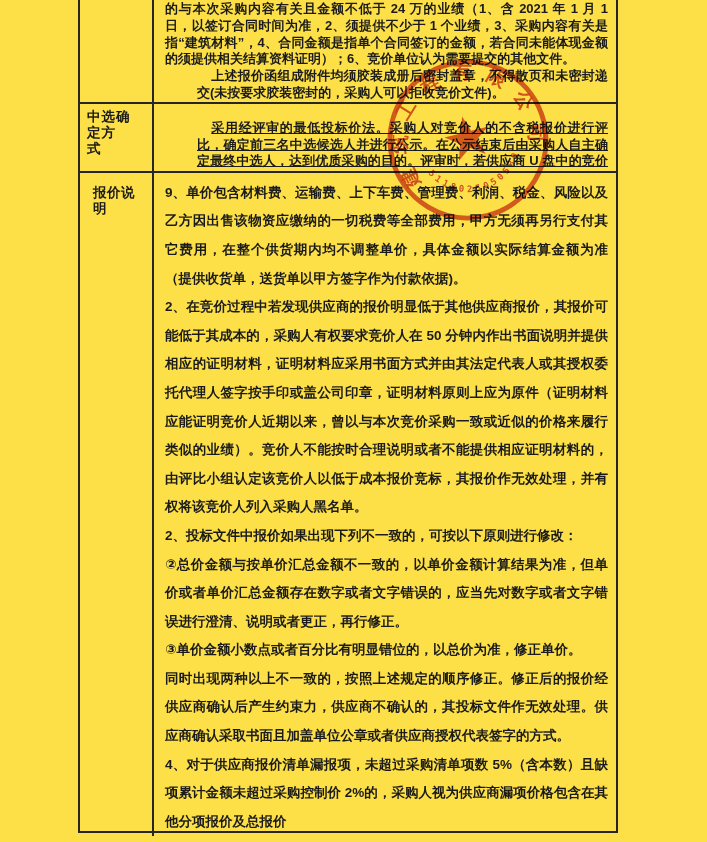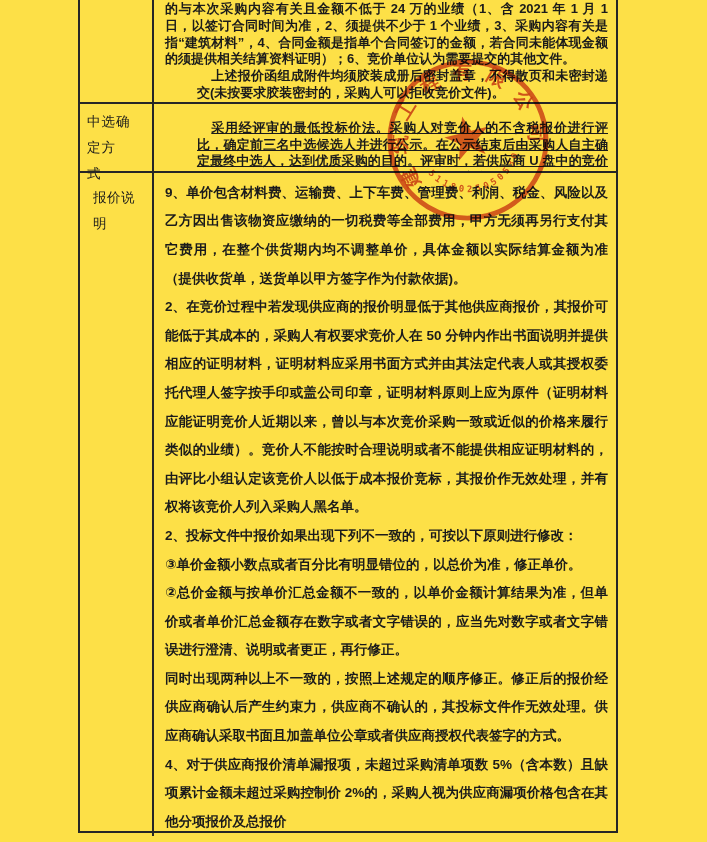--- a/index.html
+++ b/index.html
@@ -26,23 +26,23 @@
   }
   .trow {
     display: flex;
     border-top: 2px solid #262626;
   }
   .trow.first { border-top: none; }
   .cell-label {
     width: 74px;
     flex: 0 0 74px;
     border-right: 2px solid #262626;
-    font-weight: 400;
+    font-weight: 700;
     font-size: 13.5px;
-    line-height: 26px;
+    line-height: 16px;
     padding: 5px 13px 0 7px;
     white-space: pre-line;
     letter-spacing: 1px;
   }
   .cell-content {
     flex: 1 1 auto;
     overflow: hidden;
     padding: 3px 8px 0 11px;
   }
   .row1 { height: 107px; }
@@ -129,22 +129,22 @@
           <p class="para indent">采用经评审的最低投标价法。采购人对竞价人的不含税报价进行评比，确定前三名中选候选人并进行公示。在公示结束后由采购人自主确定最终中选人，达到优质采购的目的。评审时，若供应商 U 盘中的竞价文件电子版与纸质竞价文件不一致时，按照供应商提交的纸质竞价文件进行评比。</p>
         </div>
     </section>
 
     <section class="trow row3">
       <div class="cell-label">报价说明</div>
       <div class="cell-content">
           <p class="para">9、单价包含材料费、运输费、上下车费、管理费、利润、税金、风险以及乙方因出售该物资应缴纳的一切税费等全部费用，甲方无须再另行支付其它费用，在整个供货期内均不调整单价，具体金额以实际结算金额为准（提供收货单，送货单以甲方签字作为付款依据)。</p>
           <p class="para">2、在竞价过程中若发现供应商的报价明显低于其他供应商报价，其报价可能低于其成本的，采购人有权要求竞价人在 50 分钟内作出书面说明并提供相应的证明材料，证明材料应采用书面方式并由其法定代表人或其授权委托代理人签字按手印或盖公司印章，证明材料原则上应为原件（证明材料应能证明竞价人近期以来，曾以与本次竞价采购一致或近似的价格来履行类似的业绩）。竞价人不能按时合理说明或者不能提供相应证明材料的，由评比小组认定该竞价人以低于成本报价竞标，其报价作无效处理，并有权将该竞价人列入采购人黑名单。</p>
           <p class="para">2、投标文件中报价如果出现下列不一致的，可按以下原则进行修改：</p>
+          <p class="para">②总价金额与按单价汇总金额不一致的，以单价金额计算结果为准，但单价或者单价汇总金额存在数字或者文字错误的，应当先对数字或者文字错误进行澄清、说明或者更正，再行修正。</p>
           <p class="para">③单价金额小数点或者百分比有明显错位的，以总价为准，修正单价。</p>
-          <p class="para">②总价金额与按单价汇总金额不一致的，以单价金额计算结果为准，但单价或者单价汇总金额存在数字或者文字错误的，应当先对数字或者文字错误进行澄清、说明或者更正，再行修正。</p>
           <p class="para">同时出现两种以上不一致的，按照上述规定的顺序修正。修正后的报价经供应商确认后产生约束力，供应商不确认的，其投标文件作无效处理。供应商确认采取书面且加盖单位公章或者供应商授权代表签字的方式。</p>
           <p class="para">4、对于供应商报价清单漏报项，未超过采购清单项数 5%（含本数）且缺项累计金额未超过采购控制价 2%的，采购人视为供应商漏项价格包含在其他分项报价及总报价</p>
         </div>
     </section>
 
   </div>
 
   <div class="stamp">
     <svg viewBox="0 0 170 170">
       <circle class="ring" cx="85" cy="85" r="78"></circle>

